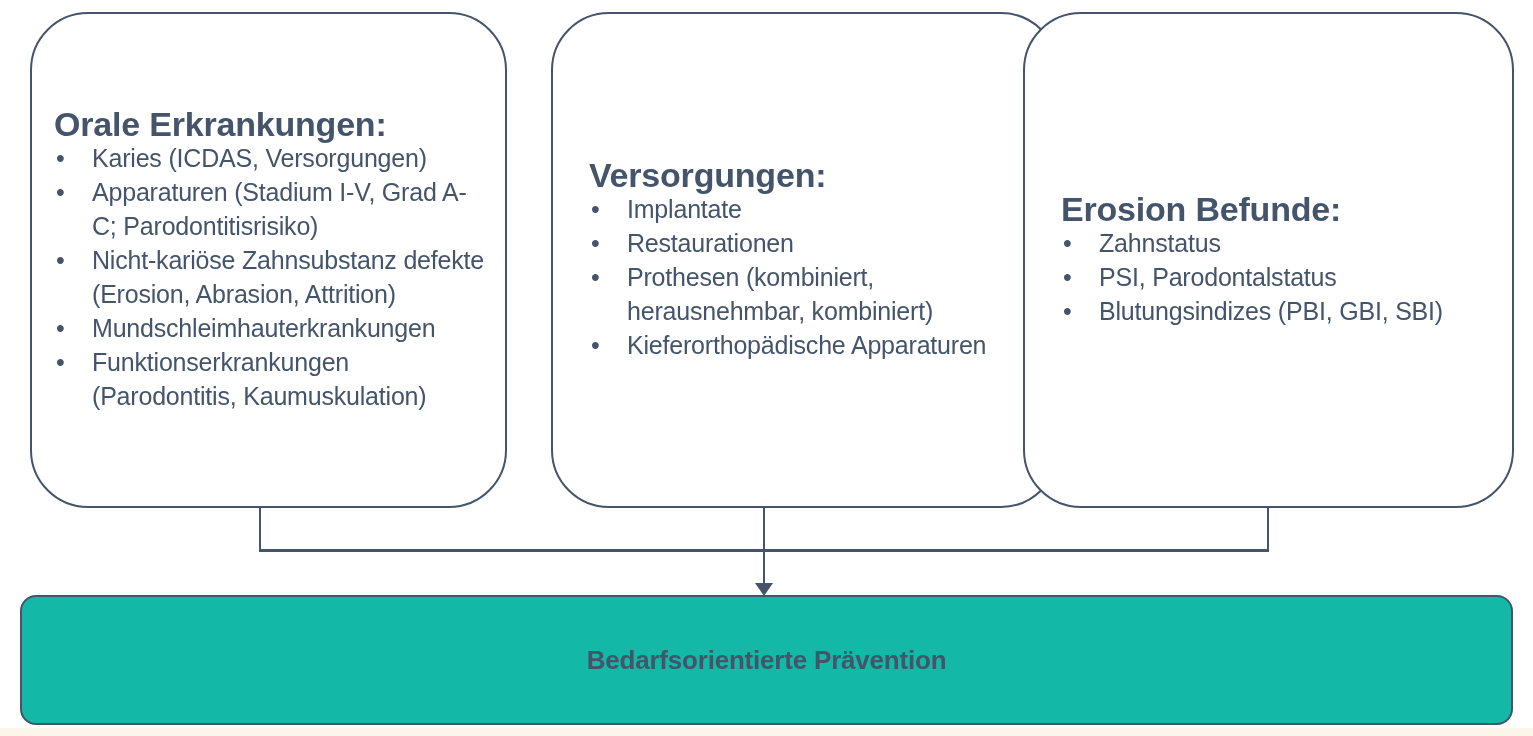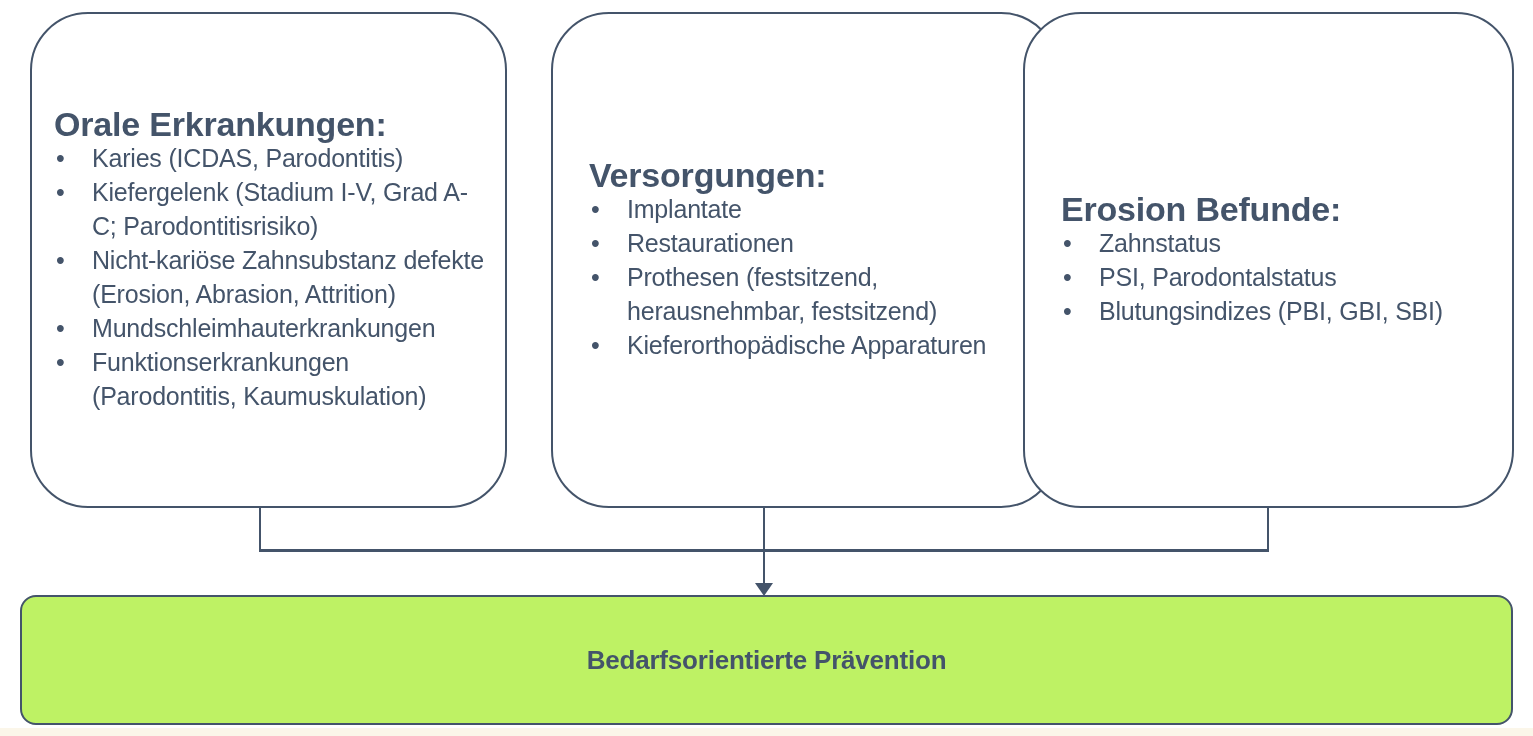--- a/index.html
+++ b/index.html
@@ -71,21 +71,21 @@
     border-top: 13px solid #44546A;
   }
   .result {
     position: absolute;
     left: 20px;
     top: 595px;
     width: 1493px;
     height: 130px;
     border: 2.5px solid #44546A;
     border-radius: 16px;
-    background: #bef264;
+    background: #14b8a6;
     box-sizing: border-box;
     display: flex;
     align-items: center;
     justify-content: center;
   }
   .result .label {
     font-size: 26px;
     font-weight: bold;
     letter-spacing: -0.2px;
   }
@@ -100,36 +100,36 @@
 </style>
 </head>
 <body>
 
 <div class="canvas">
 
   <div class="tbox" id="box1">
     <div class="content">
       <h3>Orale Erkrankungen:</h3>
       <ul>
-        <li>Karies (ICDAS, Parodontitis)</li>
-        <li>Kiefergelenk (Stadium I-V, Grad A-C; Parodontitisrisiko)</li>
+        <li>Karies (ICDAS, Versorgungen)</li>
+        <li>Apparaturen (Stadium I-V, Grad A-C; Parodontitisrisiko)</li>
         <li>Nicht-kariöse Zahnsubstanz defekte (Erosion, Abrasion, Attrition)</li>
         <li>Mundschleimhauterkrankungen</li>
         <li>Funktionserkrankungen (Parodontitis, Kaumuskulation)</li>
       </ul>
     </div>
   </div>
 
   <div class="tbox" id="box2">
     <div class="content">
       <h3>Versorgungen:</h3>
       <ul>
         <li>Implantate</li>
         <li>Restaurationen</li>
-        <li>Prothesen (festsitzend, herausnehmbar, festsitzend)</li>
+        <li>Prothesen (kombiniert, herausnehmbar, kombiniert)</li>
         <li>Kieferorthopädische Apparaturen</li>
       </ul>
     </div>
   </div>
 
   <div class="tbox" id="box3">
     <div class="content">
       <h3>Erosion Befunde:</h3>
       <ul>
         <li>Zahnstatus</li>

